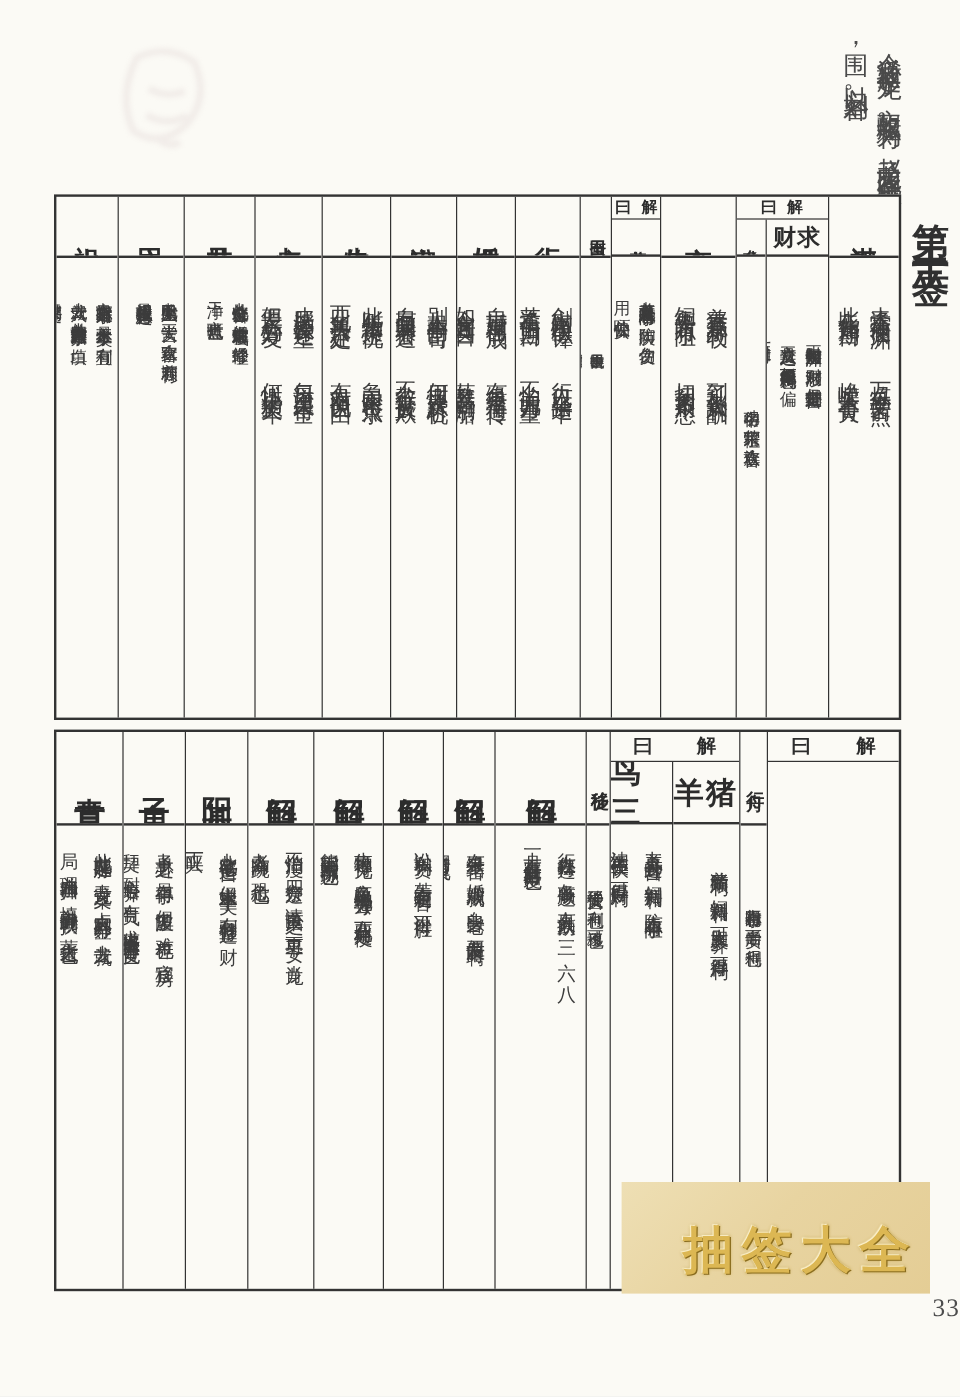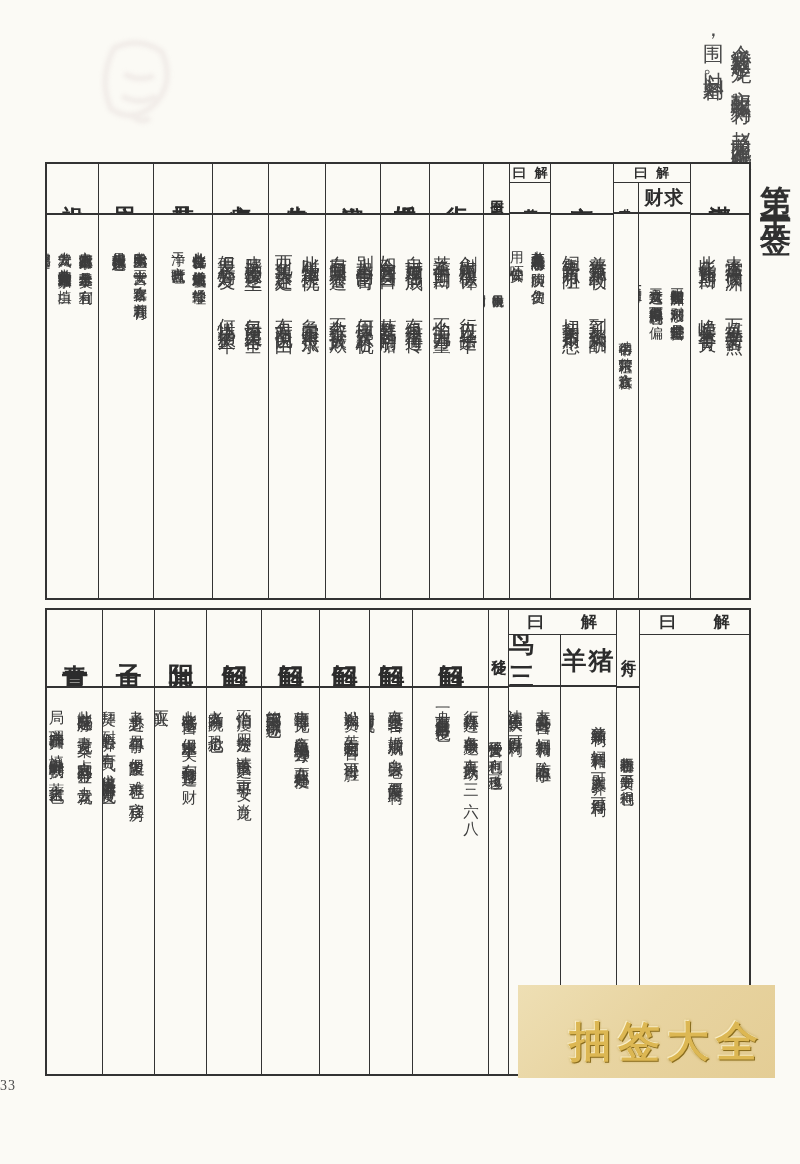--- a/index.html
+++ b/index.html
@@ -40,21 +40,21 @@
   .body{flex:1;min-height:0;writing-mode:vertical-rl;overflow:hidden;padding:26px 5px 4px 1px;}
   .tbl.bot .body{padding-top:10px;}
   .ln{line-height:1.2;}
   .ln + .ln{margin-block-start:5px;}
   .tbl.top .sz-big .ln{font-size:18px;letter-spacing:3px;line-height:1.2;}
   .tbl.top .sz-small .ln{font-size:14px;letter-spacing:.5px;line-height:1.15;}
   .tbl.bot .ln{font-size:15.5px;letter-spacing:1.5px;line-height:1.5;}
   .tbl.top .col-narrow .ln{font-size:12px;line-height:1.1;letter-spacing:0;}
   .tbl.bot .col-narrow .ln{font-size:14px;line-height:1.1;letter-spacing:.5px;}
   
-  .pageno{position:absolute;left:0;right:0;top:1078px;text-align:left;font-size:14px;color:#4c4c4c;letter-spacing:1px;}
+  .pageno{position:absolute;left:0;right:0;top:1078px;text-align:right;font-size:21px;color:#4c4c4c;letter-spacing:1px;}
   
   .watermark{position:absolute;left:518px;top:985px;width:257px;height:93px;z-index:5;
      background:linear-gradient(135deg,#eedfb4 0%,#e8d4a1 45%,#e4cd95 100%);
      display:flex;align-items:flex-end;justify-content:flex-end;padding:0 10px 8px 0;box-sizing:border-box;}
   .wm-text{font-size:42px;font-weight:bold;letter-spacing:7px;color:#dcb753;
      text-shadow:1px 1px 0 #8a6d1f,-1px -1px 1px #fdf3cf,0 0 3px #b08d2a;}
 </style>
 </head>
 <body>
 

